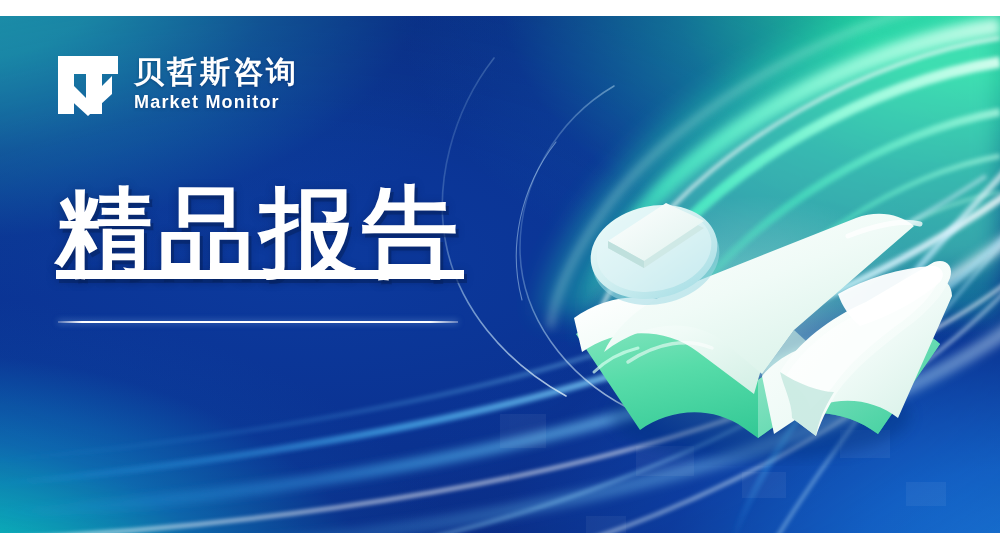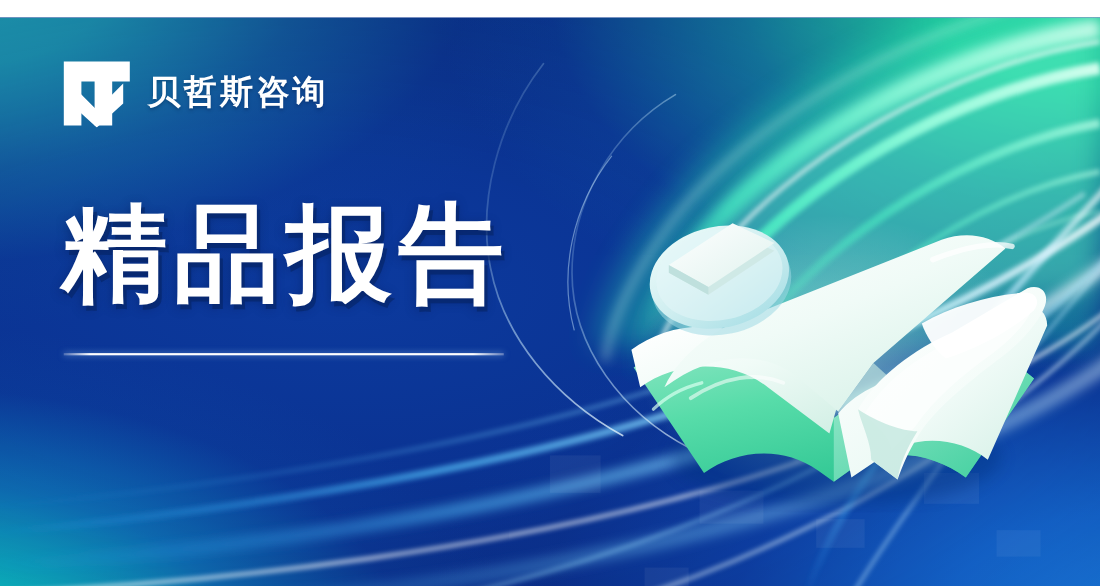--- a/index.html
+++ b/index.html
@@ -69,20 +69,21 @@
   }
 
   
   #headline{
     position:absolute;left:56px;top:168px;
     color:#ffffff;
     font-size:96px;font-weight:bold;letter-spacing:6px;line-height:1.0;
     font-family:"Liberation Sans","DejaVu Sans",sans-serif;
     text-shadow:3px 4px 0 rgba(6,34,96,.55), 0 2px 10px rgba(4,24,80,.45);
     white-space:nowrap;
+    text-decoration:underline;
   }
 
   
   #divider{
     position:absolute;left:58px;top:305px;width:400px;height:2px;
     background:linear-gradient(90deg,rgba(255,255,255,.28) 0%, #ffffff 6%, #ffffff 93%, rgba(255,255,255,.35) 100%);
     box-shadow:0 0 6px rgba(180,225,255,.55);
   }
 
   
@@ -200,20 +201,21 @@
 
         <path d="M2,2 H62 V20 H46 V60 H30 V20 H18 V60 H2 Z" fill="#ffffff"></path>
 
         <path d="M8,22 L32,46 L56,22 L56,40 L32,62 L8,40 Z" fill="#ffffff"></path>
 
         <path d="M12,24 L32,44 L52,24 L52,32 L32,52 L12,32 Z" fill="none"></path>
       </svg>
     </div>
     <div class="wordmarks">
       <div class="brand-cn">贝哲斯咨询</div>
+      <div class="brand-en">Market Monitor</div>
     </div>
   </div>
 
   <div id="headline">精品报告</div>
 
   <div id="divider"></div>
 
 
   <div id="book">
     <svg viewBox="0 0 420 300" xmlns="http://www.w3.org/2000/svg">

